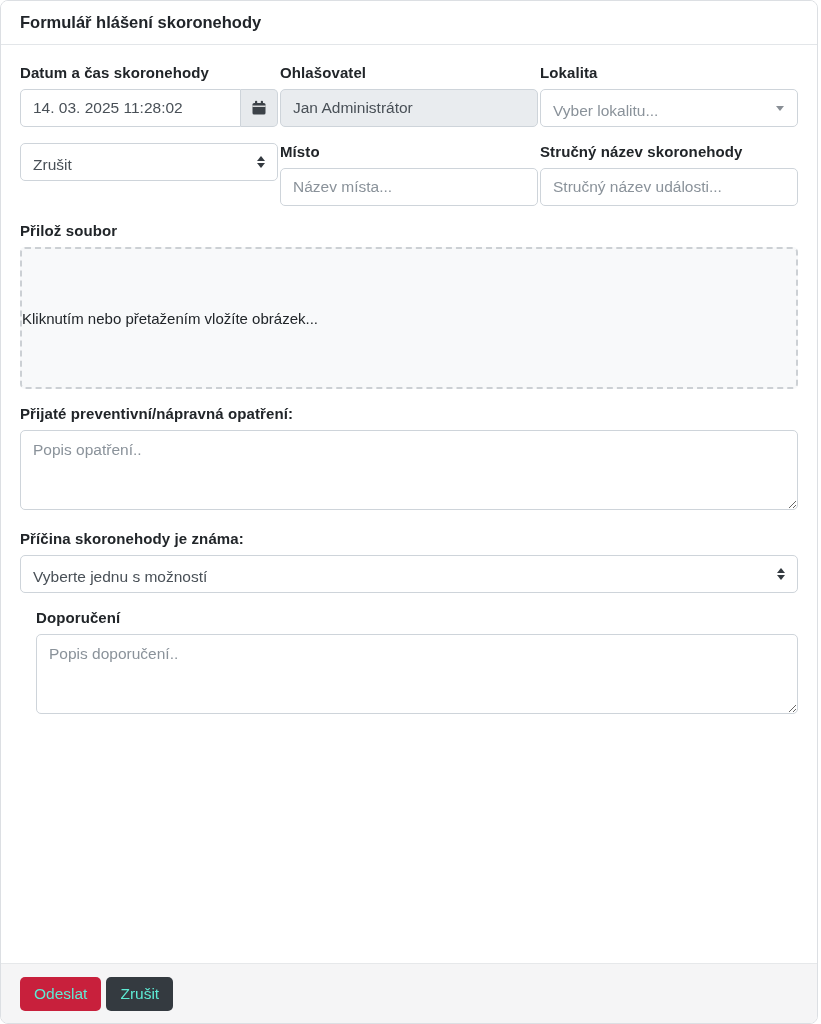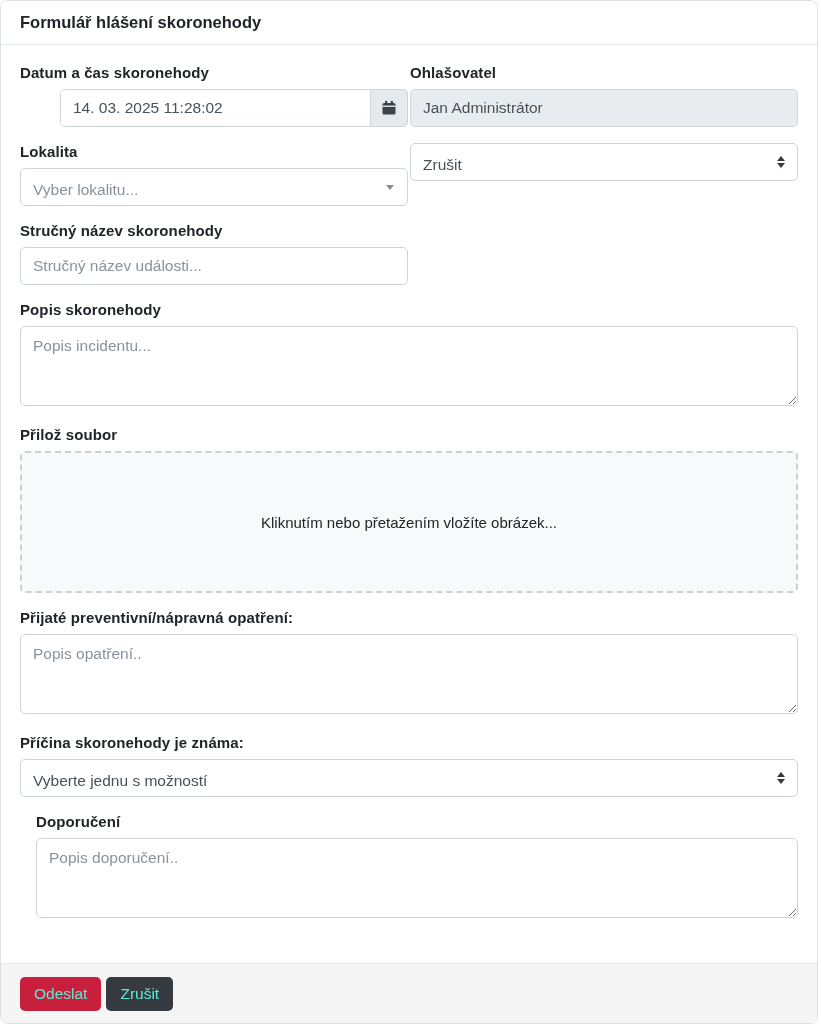--- a/index.html
+++ b/index.html
@@ -24,41 +24,41 @@
     overflow:hidden;background:#fff;
   }
   .card-header{
     padding:12px 19px;
     border-bottom:1px solid #e3e6e9;
     background:#fff;
     flex:0 0 auto;
   }
   .card-title{font-size:16.5px;font-weight:700;color:#21252a;}
   .card-body{flex:1 1 auto;padding:19px;}
-  .grid-2{display:grid;grid-template-columns:1fr 1fr;column-gap:2px;}
+  .grid-2{display:grid;grid-template-columns:1fr 1fr 1fr;column-gap:2px;}
   .form-group{margin-bottom:16px;}
   .form-label{
     display:block;font-weight:700;font-size:15px;color:var(--label);
     margin-bottom:8px;letter-spacing:.1px;
   }
   .control{
     width:100%;height:38px;
     border:1px solid var(--border);
     border-radius:5px;
     padding:6px 12px;
     font-size:15.5px;font-family:inherit;
     color:var(--input-text);
     background:#fff;
     outline:none;
   }
   .control::placeholder{color:var(--placeholder);opacity:1;}
   .control:disabled,.control.is-disabled{background:var(--disabled-bg);color:var(--input-text);}
   
   .input-group{display:flex;align-items:stretch;}
-  .input-group .control{border-top-right-radius:0;border-bottom-right-radius:0;flex:1 1 auto;margin-left:40px;}
+  .input-group .control{border-top-right-radius:0;border-bottom-right-radius:0;flex:1 1 auto;}
   .input-group-btn{
     flex:0 0 auto;width:37px;height:38px;
     border:1px solid var(--border);border-left:0;
     border-radius:0 5px 5px 0;
     background:#e7eaed;
     display:flex;align-items:center;justify-content:center;
     cursor:pointer;
   }
   
   .select-box{
@@ -78,21 +78,21 @@
   }
   .caret-updown{position:absolute;right:12px;top:50%;transform:translateY(-50%);display:flex;flex-direction:column;gap:2px;}
   .caret-updown i{display:block;width:0;height:0;border-left:4px solid transparent;border-right:4px solid transparent;}
   .caret-updown .up{border-bottom:5px solid #343a40;}
   .caret-updown .down{border-top:5px solid #343a40;}
   textarea.control{height:80px;min-height:80px;resize:both;line-height:1.4;padding-top:8px;}
   .dropzone{
     height:142px;
     border:2px dashed #ccd0d4;border-radius:5px;
     background:var(--dropzone-bg);
-    display:flex;align-items:center;justify-content:center;
+    display:flex;align-items:center;
     font-size:15px;color:#212529;cursor:pointer;text-align:center;
   }
   .card-footer{
     flex:0 0 auto;
     background:var(--footer-bg);
     border-top:1px solid #e6e8ea;
     padding:13px 19px 12px 19px;
     display:flex;gap:5px;align-items:center;
   }
   .btn{
@@ -151,31 +151,31 @@
       <div class="form-group">
         <div class="select-box">
           <span class="value">Zrušit</span>
           <span class="caret-updown">
               <i class="up"></i>
               <i class="down"></i>
             </span>
         </div>
       </div>
 
+      <div class="form-group">
+        <label class="form-label">Místo</label>
+        <input class="control" type="text" placeholder="Název místa..." style="">
+      </div>
 
       <div class="form-group">
         <label class="form-label">Stručný název skoronehody</label>
         <input class="control" type="text" placeholder="Stručný název události..." style="">
       </div>
     </div>
 
-    <div class="form-group">
-      <label class="form-label">Popis skoronehody</label>
-      <textarea class="control" placeholder="Popis incidentu..." style=""></textarea>
-    </div>
 
     <div class="form-group">
       <label class="form-label">Přilož soubor</label>
       <div class="dropzone">
         <span>Kliknutím nebo přetažením vložíte obrázek...</span>
       </div>
     </div>
 
     <div class="form-group">
       <label class="form-label">Přijaté preventivní/nápravná opatření:</label>

